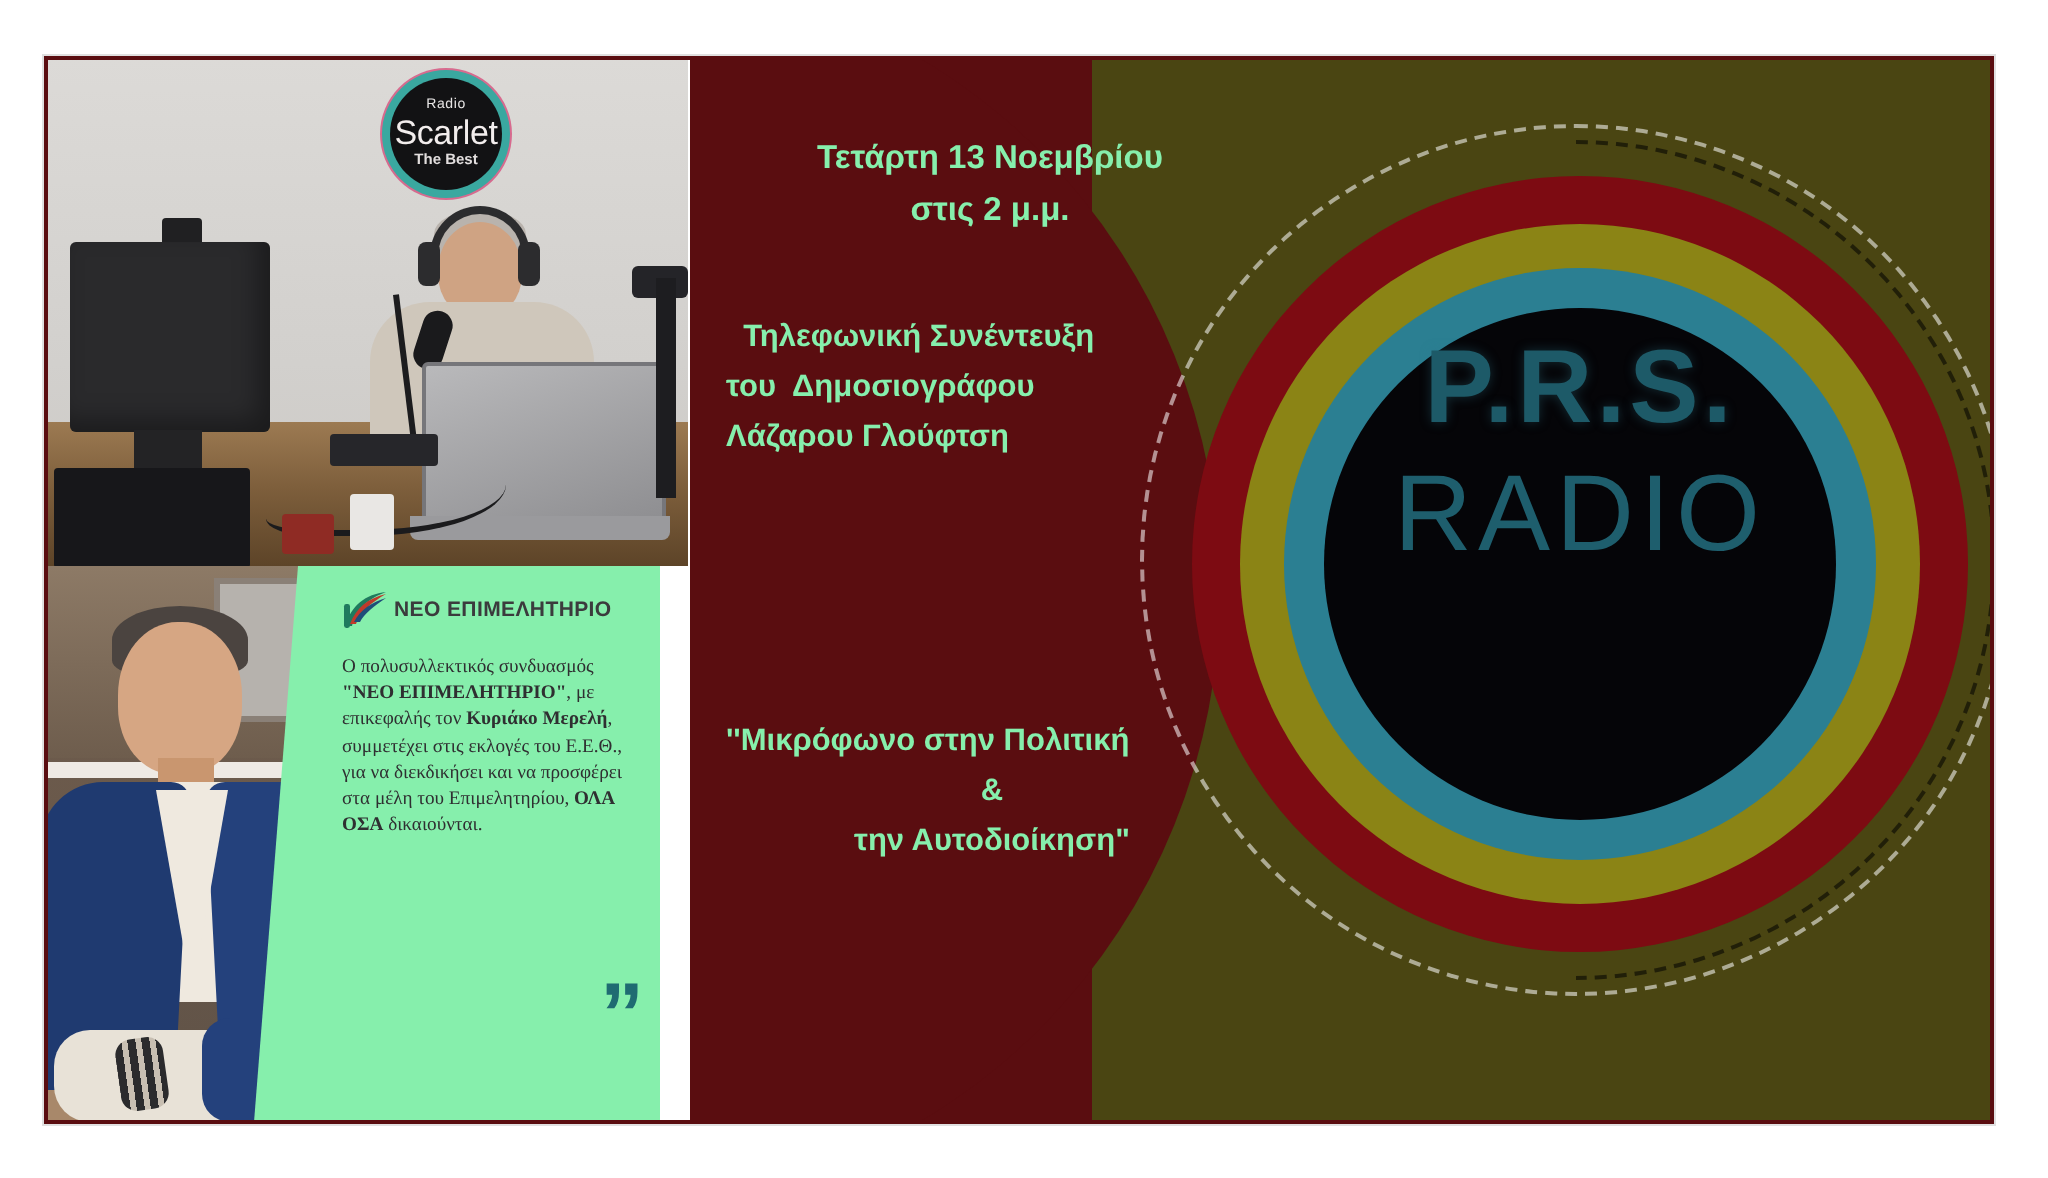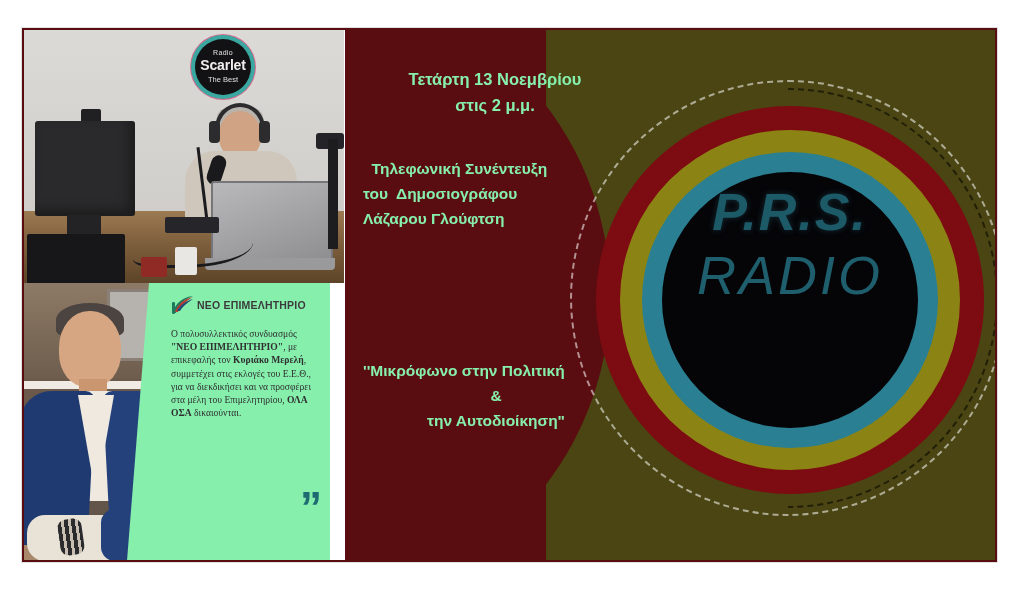--- a/index.html
+++ b/index.html
@@ -52,24 +52,23 @@
     width: 330px;
     height: 614px;
     background: #5a0d10;
     border-radius: 0 300px 300px 0 / 0 307px 307px 0;
   }
 
   
   .ring-wrap {
     position: absolute;
     left: 598px;
-    top: 102px;
+    top: 84px;
     width: 340px;
     height: 340px;
-    font-style: italic;
   }
   .ring-red {
     position: absolute;
     left: -24px; top: -24px;
     width: 388px; height: 388px;
     border-radius: 50%;
     background: #7d0b12;
   }
   .ring-olive {
     position: absolute;
@@ -301,26 +300,26 @@
     position: absolute; inset: -4px; border-radius: 50%;
     background: conic-gradient(#3aa8a0 0deg 140deg, #d65e86 140deg 300deg, #3aa8a0 300deg 360deg);
     z-index: -1;
   }
   .scarlet .s-radio {
     position: absolute; left: 0; top: 10px; width: 100%;
     text-align: center; color: #e8e6e6; font-size: 7px; letter-spacing: .3px;
   }
   .scarlet .s-name {
     position: absolute; left: 0; top: 18px; width: 100%;
-    text-align: center; color: #f2eded; font-size: 14px; font-weight: 700;
+    text-align: center; color: #f2eded; font-size: 17px; font-weight: 400;
     letter-spacing: -.2px;
   }
   .scarlet .s-best {
     position: absolute; left: 0; top: 36px; width: 100%;
-    text-align: center; color: #e2dede; font-size: 7.5px; font-weight: 400;
+    text-align: center; color: #e2dede; font-size: 7.5px; font-weight: 700;
   }
 
   
   .lower {
     position: absolute;
     left: 1px; top: 255px;
     width: 321px; height: 278px;
     overflow: hidden;
     background: #ffffff;
   }

